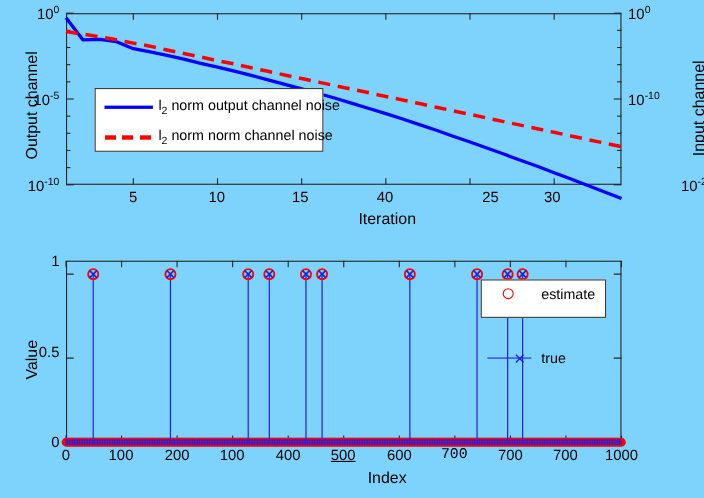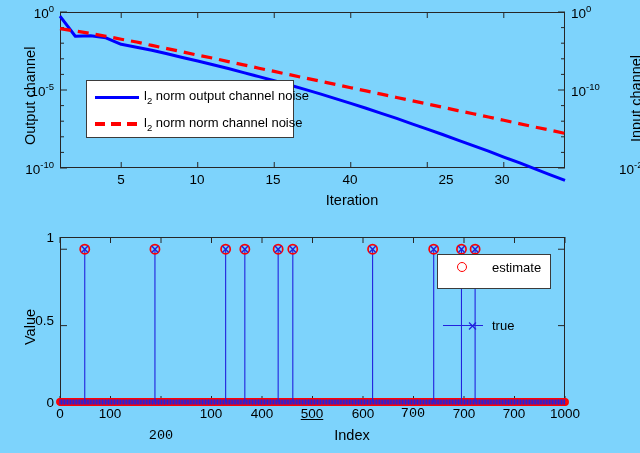--- a/index.html
+++ b/index.html
@@ -1059,21 +1059,21 @@
         </g>
       </svg>
   </div>
 
   <div class="ticklabel tl-y" style="left:10px;top:237px;width:44px;">1</div>
   <div class="ticklabel tl-y" style="left:6px;top:320px;width:48px;">0.5</div>
   <div class="ticklabel tl-y" style="left:10px;top:402px;width:44px;">0</div>
 
   <div class="ticklabel tl-x" style="left:60px;top:406px;">0</div>
   <div class="ticklabel tl-x" style="left:110px;top:406px;">100</div>
-  <div class="ticklabel tl-x" style="left:161px;top:428px;font-family:Liberation Mono, monospace;">200</div>
+  <div class="ticklabel tl-x" style="left:161px;top:406px;">200</div>
   <div class="ticklabel tl-x" style="left:211px;top:406px;">100</div>
   <div class="ticklabel tl-x" style="left:262px;top:406px;text-align:right;">400</div>
   <div class="ticklabel tl-x" style="left:312px;top:406px;text-decoration:underline;">500</div>
   <div class="ticklabel tl-x" style="left:363px;top:406px;">600</div>
   <div class="ticklabel tl-x" style="left:413px;top:406px;font-family:Liberation Mono, monospace;">700</div>
   <div class="ticklabel tl-x" style="left:464px;top:406px;">700</div>
   <div class="ticklabel tl-x" style="left:514px;top:406px;">700</div>
   <div class="ticklabel tl-x" style="left:565px;top:406px;">1000</div>
 
   <div class="axlabel axlabel-x" style="left:312px;top:427px;">Index</div>

